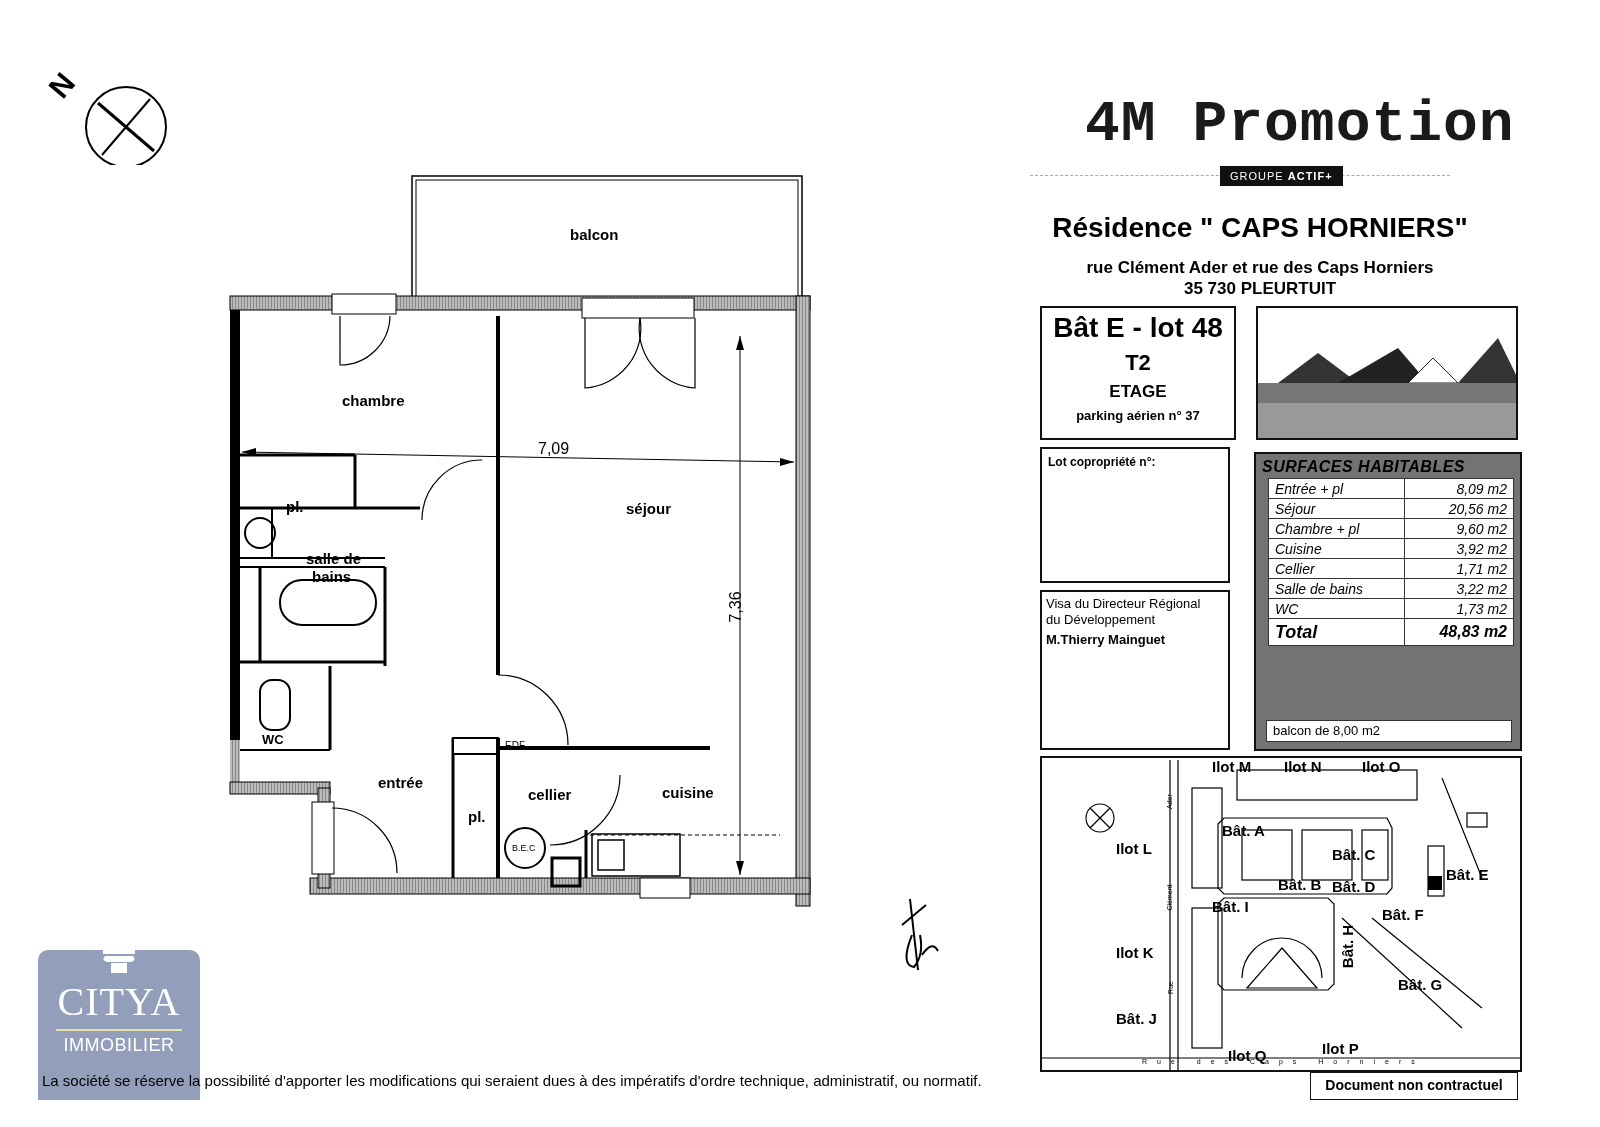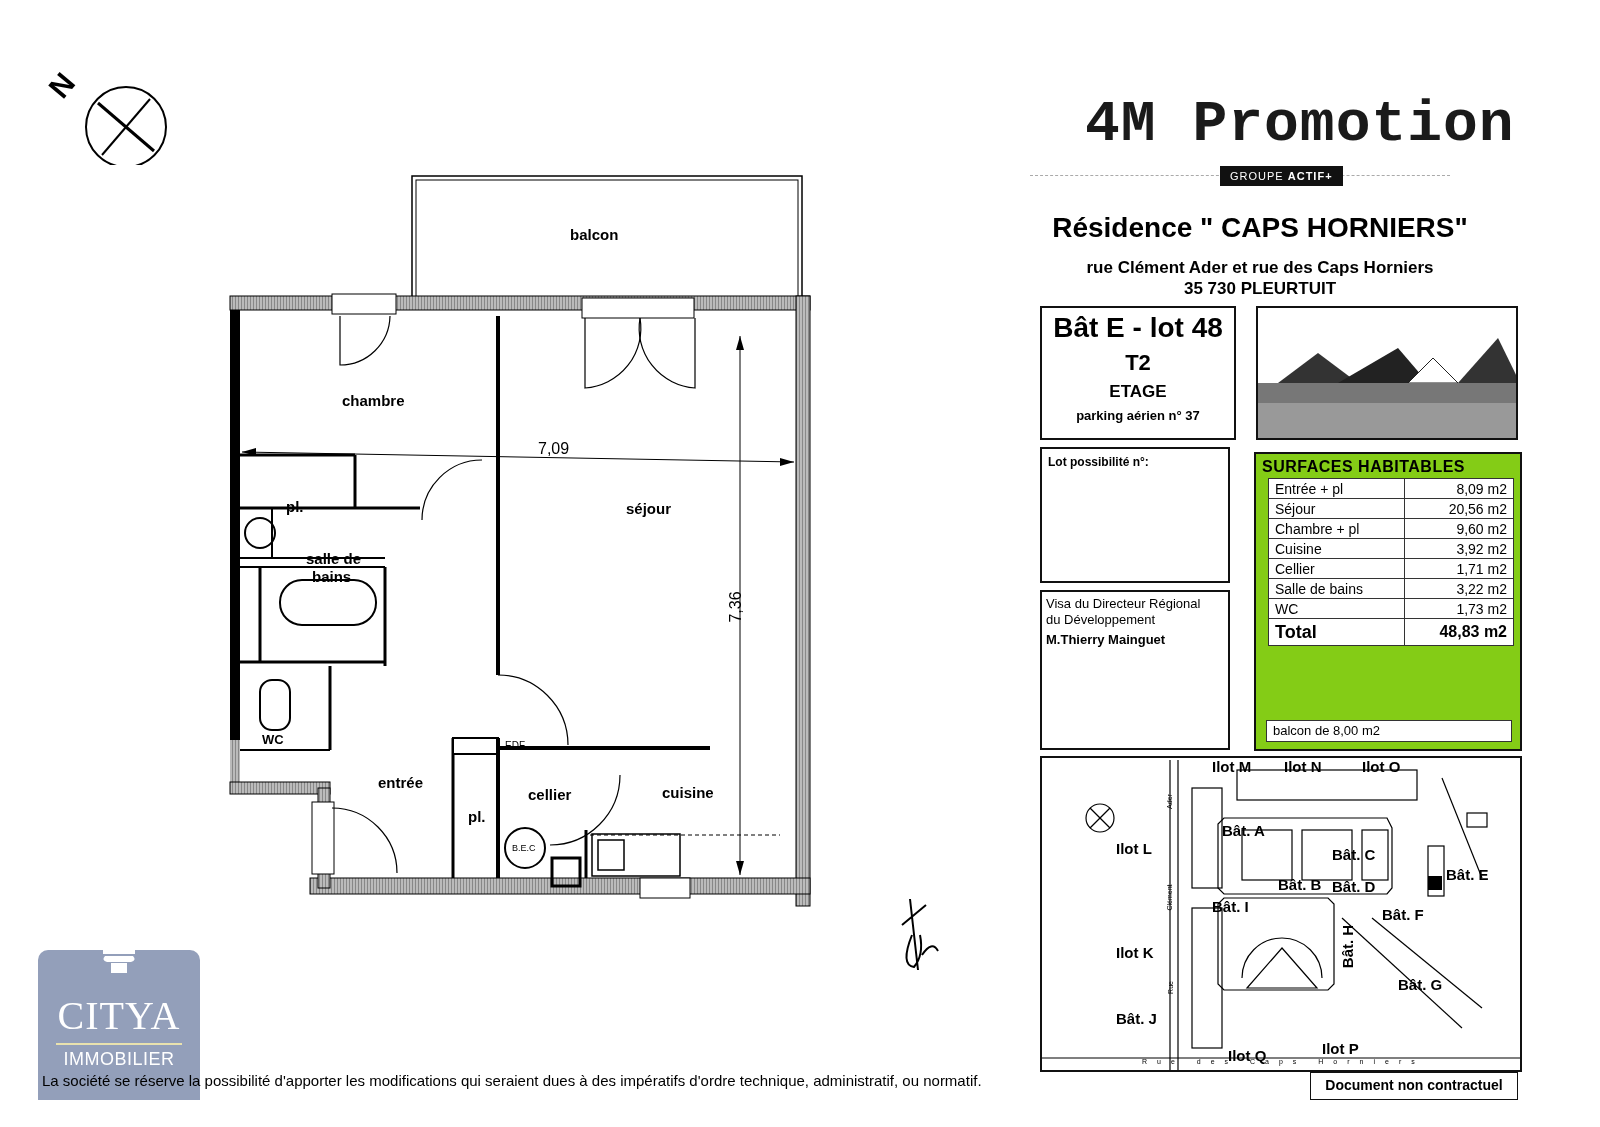--- a/index.html
+++ b/index.html
@@ -16,21 +16,21 @@
   #address2 { left:1040px; top:279px; width:440px; text-align:center; font-weight:bold; font-size:17px; }
   #lotbox { left:1040px; top:306px; width:196px; height:134px; text-align:center; }
   #lotbox .t1 { font-weight:bold; font-size:28px; margin-top:4px; }
   #lotbox .t2 { font-weight:bold; font-size:22px; margin-top:6px; }
   #lotbox .t3 { font-weight:bold; font-size:17px; margin-top:6px; }
   #lotbox .t4 { font-weight:bold; font-size:13px; margin-top:6px; }
   #photo { left:1256px; top:306px; width:262px; height:134px; background:linear-gradient(#fff 0 35%, #555 35% 60%, #888 60% 100%); overflow:hidden; }
   #coprop { left:1040px; top:447px; width:190px; height:136px; padding:6px; font-weight:bold; font-size:12px; }
   #visa { left:1040px; top:590px; width:190px; height:160px; padding:4px; font-size:13px; line-height:16px; }
   #visa .name { font-weight:bold; margin-top:4px; }
-  #surf { left:1254px; top:452px; width:264px; height:295px; background:#84cc16; border:2px solid #111; }
+  #surf { left:1254px; top:452px; width:264px; height:295px; background:#737373; border:2px solid #111;font-style:italic; }
   #surf .hdr { font-weight:bold; font-size:16px; margin:4px 0 2px 6px; letter-spacing:0.5px; }
   #surf table { margin-left:12px; width:246px; border-collapse:collapse; background:#fff; font-size:14px; }
   #surf td { border:1px solid #333; padding:1px 6px; height:17px; }
   #surf td.v { text-align:right; }
   #surf tr.total td { font-weight:bold; font-size:18px; height:24px; }
   #surf tr.total td.v { font-size:16px; }
   #balconbox { left:1266px; top:720px; width:246px; height:22px; background:#fff; border:1px solid #333; font-size:13px; padding:2px 6px; box-sizing:border-box; }
   #sitemap { left:1040px; top:756px; width:478px; height:312px; border:2px solid #111; }
   #disclaimer { left:42px; top:1072px; font-size:15px; white-space:nowrap; }
   #noncontract { left:1310px; top:1072px; width:206px; height:26px; border:1.5px solid #111; font-weight:bold; font-size:14px; text-align:center; line-height:24px; }
@@ -159,21 +159,21 @@
     <polygon points="20,75 60,45 100,75" fill="#333"></polygon>
     <polygon points="80,75 140,40 170,75" fill="#222"></polygon>
     <polygon points="150,75 175,50 200,75" fill="#fff" stroke="#222"></polygon>
     <polygon points="200,75 240,30 262,75" fill="#333"></polygon>
     <rect x="0" y="75" width="262" height="59" fill="#777"></rect>
     <rect x="0" y="95" width="262" height="39" fill="#999"></rect>
   </svg>
 </div>
 
 <div class="box" id="coprop">
-  <span>Lot possibilité n°:</span>
+  <span>Lot copropriété n°:</span>
 </div>
 
 <div class="box" id="visa">
   <div>Visa du Directeur Régional</div>
   <div>du Développement</div>
   <div class="name">M.Thierry Mainguet</div>
 </div>
 
 <div class="abs" id="surf">
   <div class="hdr">SURFACES HABITABLES</div>
@@ -265,19 +265,19 @@
   <span class="abs" style="left:122px;top:226px;font-size:7px;transform:rotate(-90deg);">Rue</span>
   <span class="abs" style="left:100px;top:300px;font-size:7px;letter-spacing:10px;">Rue des Caps Horniers</span>
 </div>
 
 <div class="abs" id="citya">
   <svg width="40" height="26" viewBox="0 0 40 26" style="margin-top:-2px">
     <rect x="4" y="2" width="32" height="4" fill="#fff"></rect>
       <path d="M 6 8 Q 2 12 8 14 L 32 14 Q 38 12 34 8 Z" fill="#fff"></path>
     <rect x="12" y="15" width="16" height="10" fill="#fff"></rect>
   </svg>
-  <div class="name" style="margin-top:14px">CITYA</div>
+  <div class="name" style="margin-top:0">CITYA</div>
   <div class="rule"></div>
   <div class="sub">IMMOBILIER</div>
 </div>
 
 <div class="abs" id="disclaimer">La société se réserve la possibilité d'apporter les modifications qui  seraient dues à des impératifs d'ordre technique, administratif, ou normatif.</div>
 <div class="abs" id="noncontract">Document non contractuel</div>
 
 </body></html>

